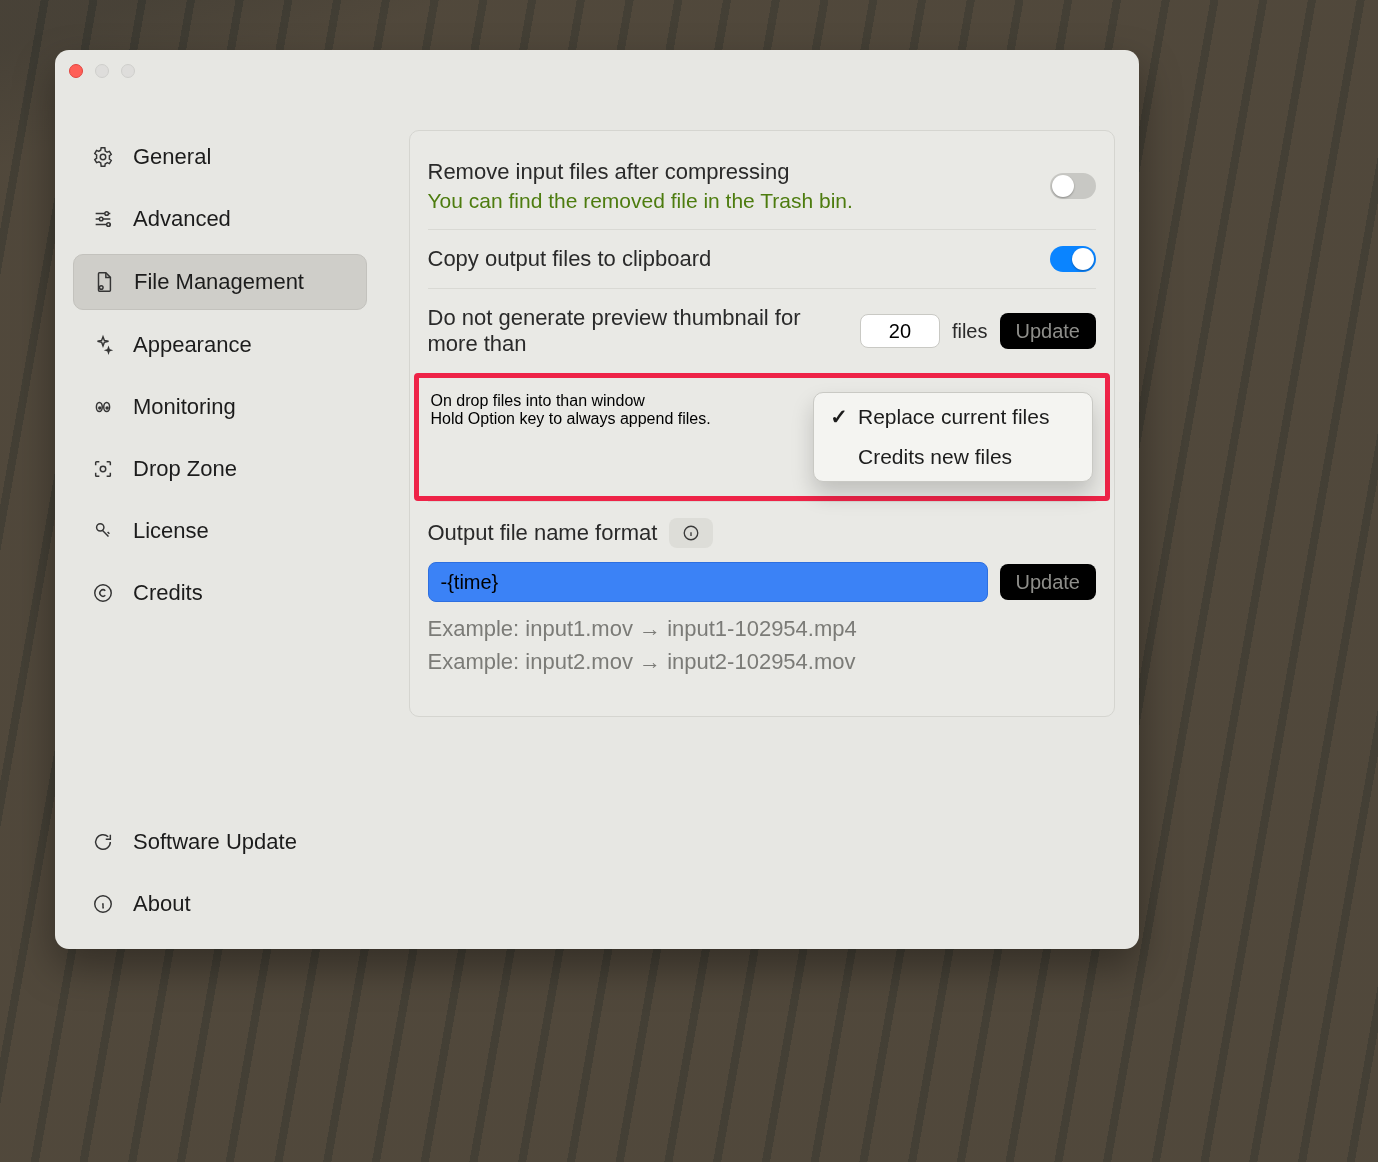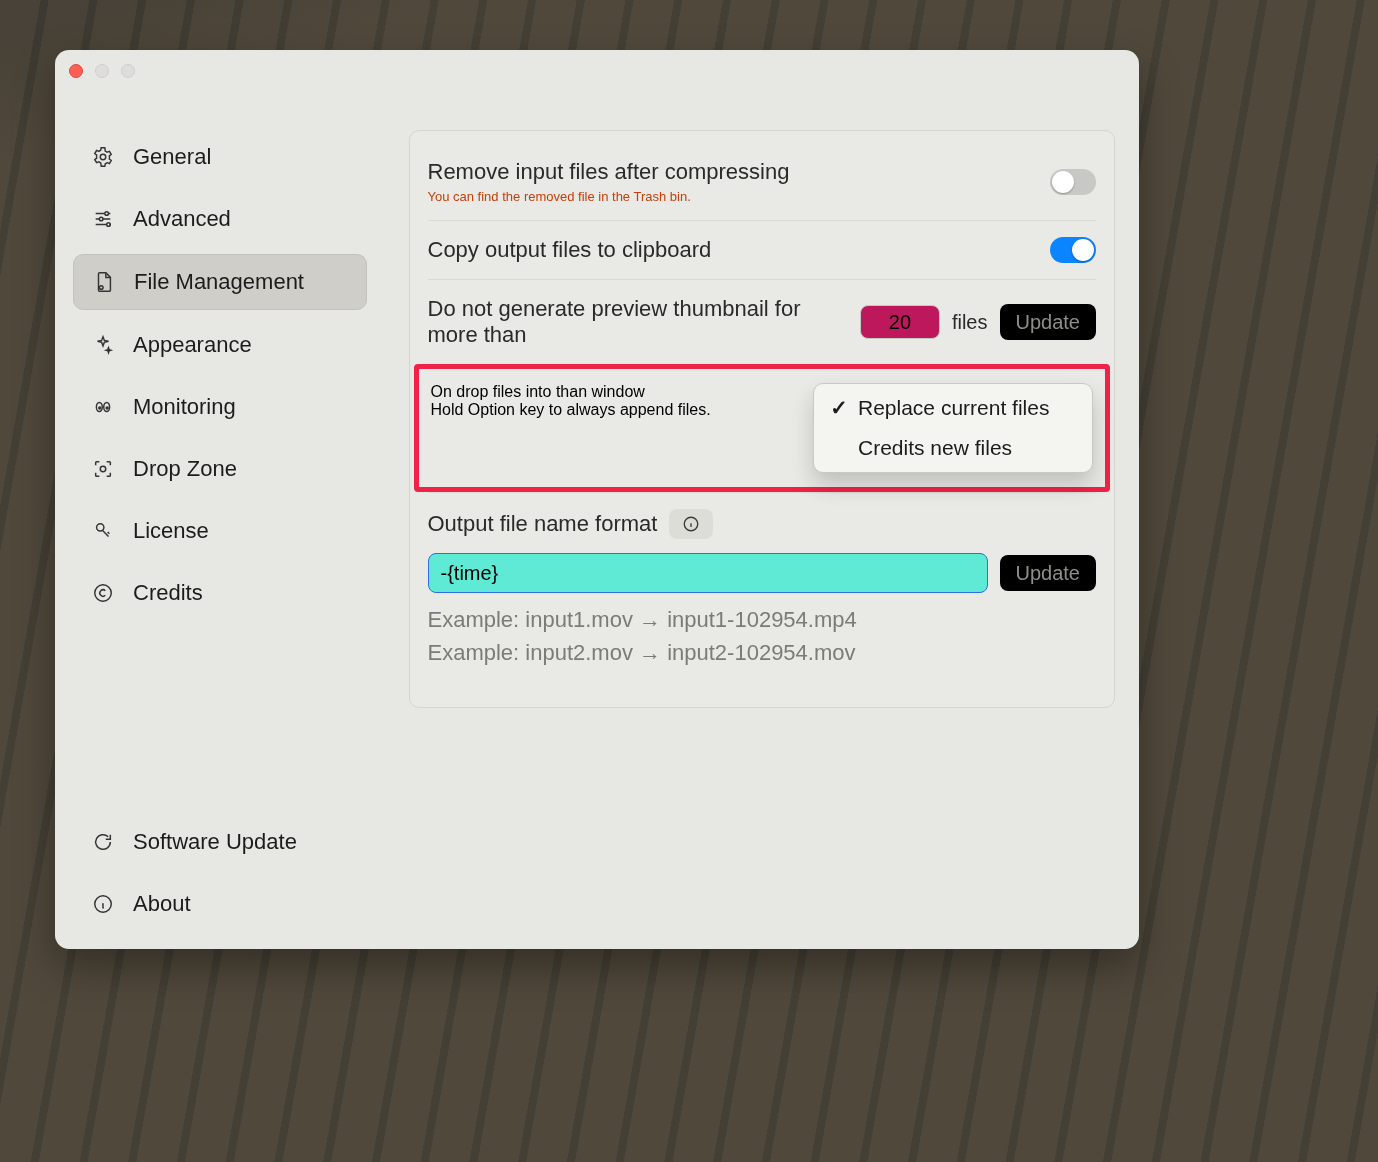--- a/index.html
+++ b/index.html
@@ -54,38 +54,38 @@
     padding: 12px 18px 22px 18px;
   }
   .row {
     display:flex; align-items:center; gap:14px;
     padding: 16px 0;
     border-top:1px solid #d9d9d4;
   }
   .row:first-child { border-top:none;gap:40px; }
   .row .texts { flex:1; }
   .row .title { font-size: 22px; color:#2a2a2a; }
-  .row .sub   { font-size: 13px; color:#c2410c; margin-top:4px; }
+  .row .sub   { font-size: 21px; color:#4d7c0f; margin-top:4px; }
 
   .toggle {
     width: 46px; height: 26px; border-radius: 13px;
     background:#c8c8c4; position:relative; cursor:pointer;
   }
   .toggle::after{
     content:""; position:absolute; left:2px; top:2px;
     width:22px; height:22px; border-radius:50%;
     background:#fff; box-shadow:0 1px 2px rgba(0,0,0,0.3);
     transition: left .15s;
   }
   .toggle.on{ background:#0a84ff; }
   .toggle.on::after{ left:22px; }
 
   .numfield{
     width: 80px; height: 34px; border-radius:8px;
-    border:1px solid #c9c9c4; background:#be185d;
+    border:1px solid #c9c9c4; background:#ffffff;
     font-size:20px; text-align:center;
   }
   .unit{ font-size:20px; color:#2a2a2a; }
   .btn{
     height:36px; padding:0 16px; border-radius:8px;
     background:#000000; border:none;
     font-size:20px; color:#8e8e8a; cursor:pointer;
   }
 
   .highlight-row{
@@ -105,21 +105,21 @@
     padding:4px 6px;
   }
   .dd-item{
     display:flex; align-items:center; gap:10px;
     padding:8px 10px; font-size:21px; color:#1c1c1c;
     border-radius:6px; cursor:pointer;
   }
   .dd-item .check{ width:18px; text-align:center; font-weight:700;}
   .textinput{
     height:40px; width:560px; border-radius:8px;
-    border:1.5px solid #2d6fe0; background:#5eead4;
+    border:1.5px solid #2d6fe0; background:#3b82f6;
     font-size:20px; padding:0 12px;
   }
   .examples{ font-size:22px; color:#7b7b77; margin-top:10px; line-height:1.5;}
   .info-badge{
     width:44px; height:30px; border-radius:8px;
     background:#ddddd8; display:inline-flex; align-items:center;
     justify-content:center; margin-left:12px;
   }
   .info-badge svg{ width:18px; height:18px; stroke:#3a3a3a; fill:none; stroke-width:1.8;}
   .row .title-with-badge{ display:flex; align-items:center; }

